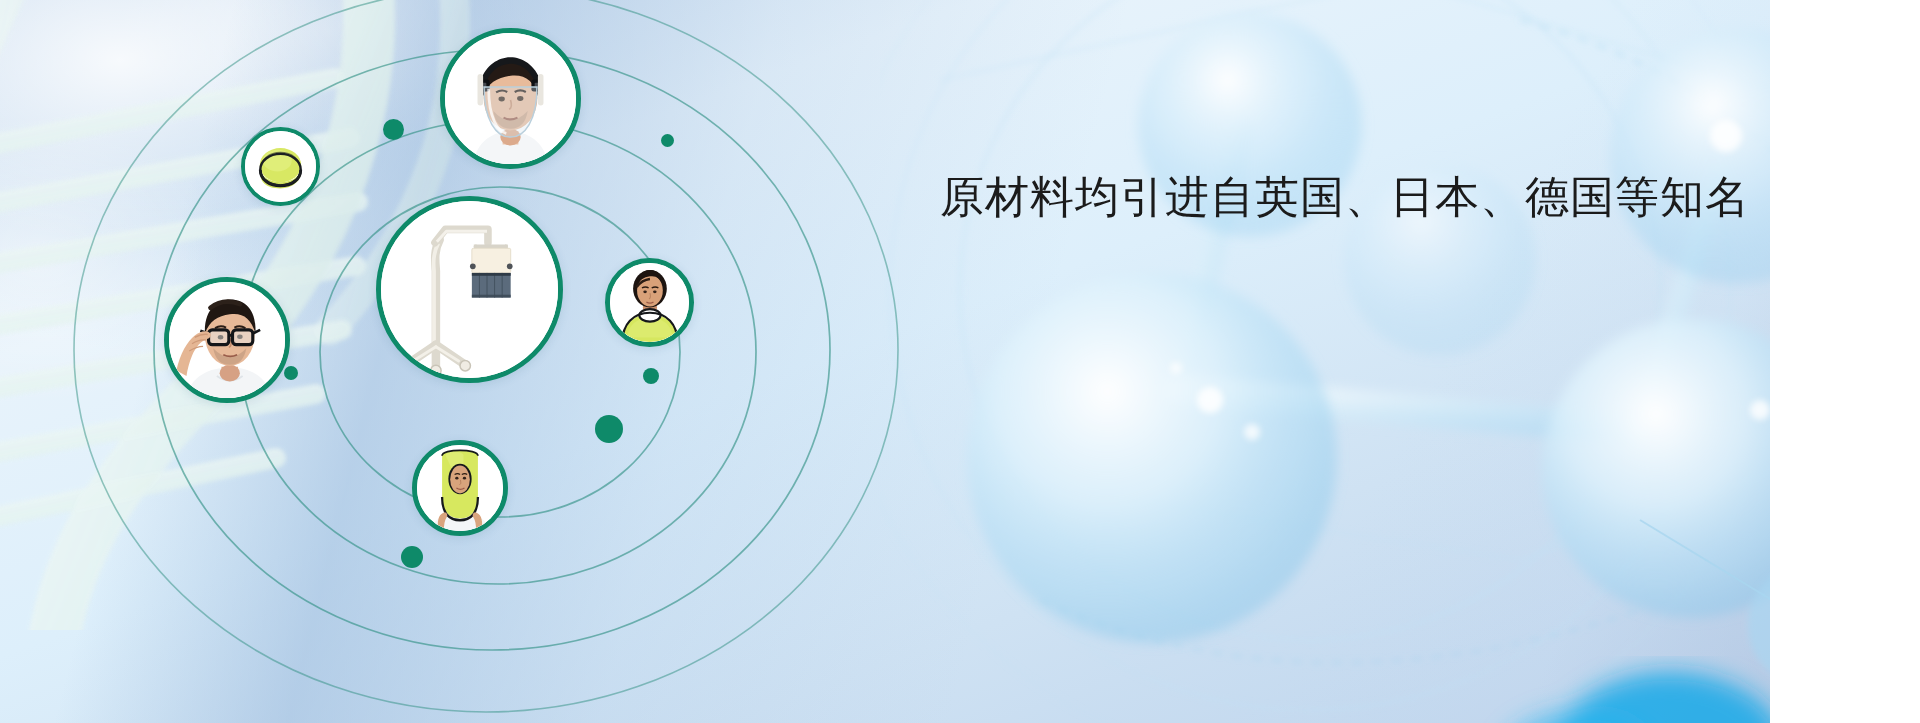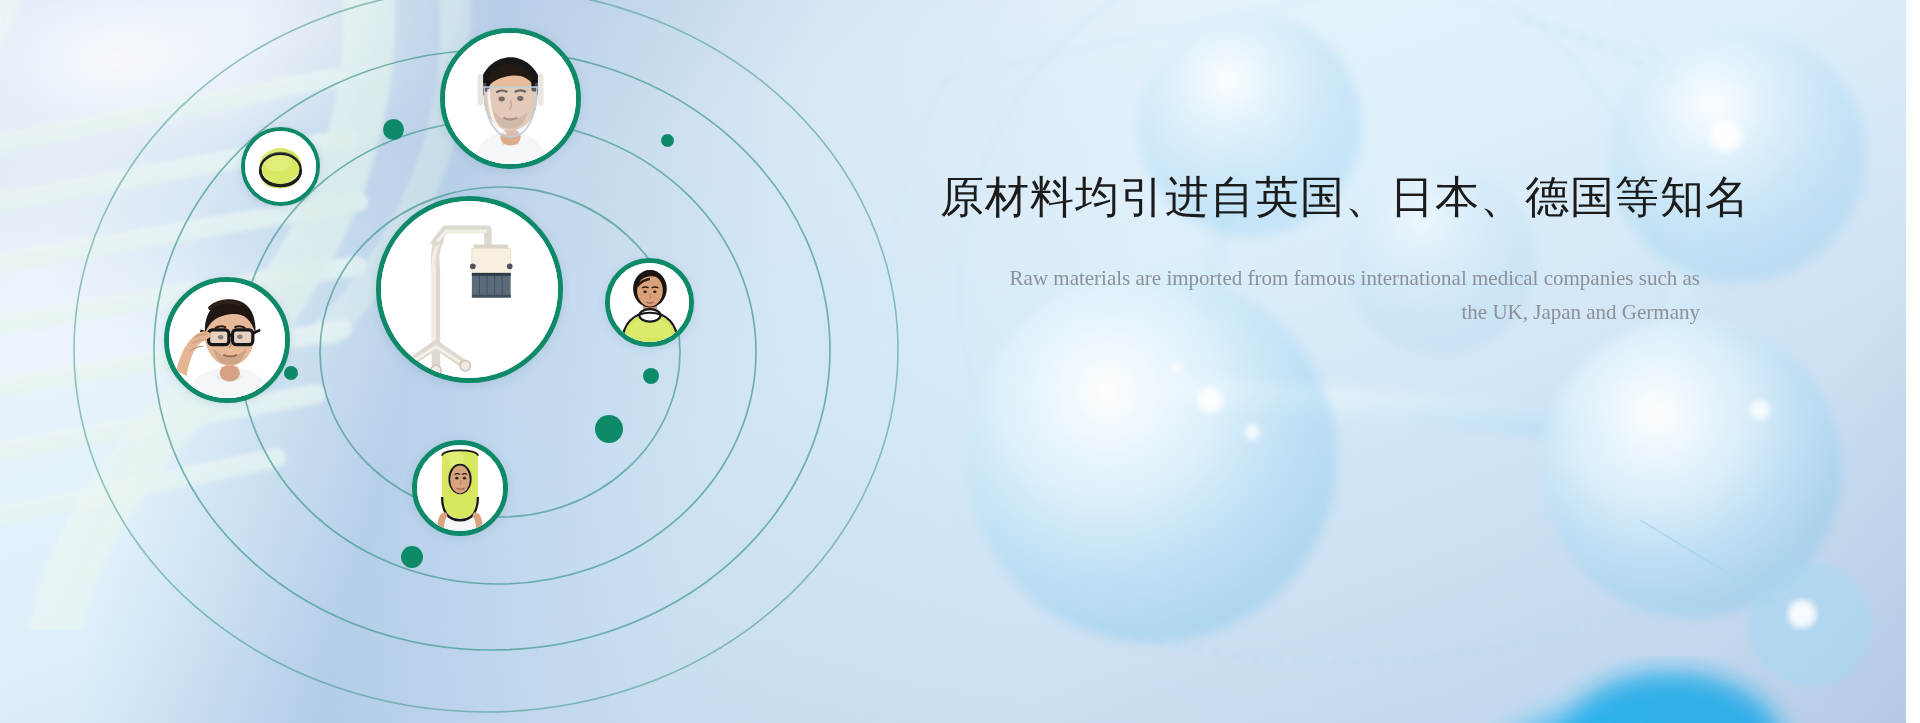--- a/index.html
+++ b/index.html
@@ -6,21 +6,21 @@
   html,body{ background:#ffffff; }
   body{
     width:1920px; height:723px;
     font-family:"Liberation Sans", sans-serif;
     overflow:hidden;
   }
 
   
   #banner{
     position:relative;
-    width:1906px; height:723px;
+    width:1770px; height:723px;
     overflow:hidden;
     background:#cfe3f4;
   }
 
   
   .bg-layer{ position:absolute; inset:0; pointer-events:none; }
 
   
   #bg-base{
     background:
@@ -413,19 +413,15 @@
 
       <path d="M28 58 C28 76, 36 84, 48 84 C60 84, 68 76, 68 58" fill="none" stroke="#16181b" stroke-width="2.6"></path>
 
       <path d="M24 96 C22 86, 24 78, 29 76 C33 74, 35 78, 33 81 C31 84, 30 89, 30 96 Z" fill="#d9a47e"></path>
       <path d="M72 96 C74 86, 72 78, 67 76 C63 74, 61 78, 63 81 C65 84, 66 89, 66 96 Z" fill="#d9a47e"></path>
     </svg>
   </div>
 
   <div id="copy">
     <div class="headline">原材料均引进自英国、日本、德国等知名</div>
-    <div class="sub">
-      <div>Raw materials are imported from famous international medical companies such as</div>
-      <div>the UK, Japan and Germany</div>
-    </div>
   </div>
 
 </div>
 
 </body></html>

